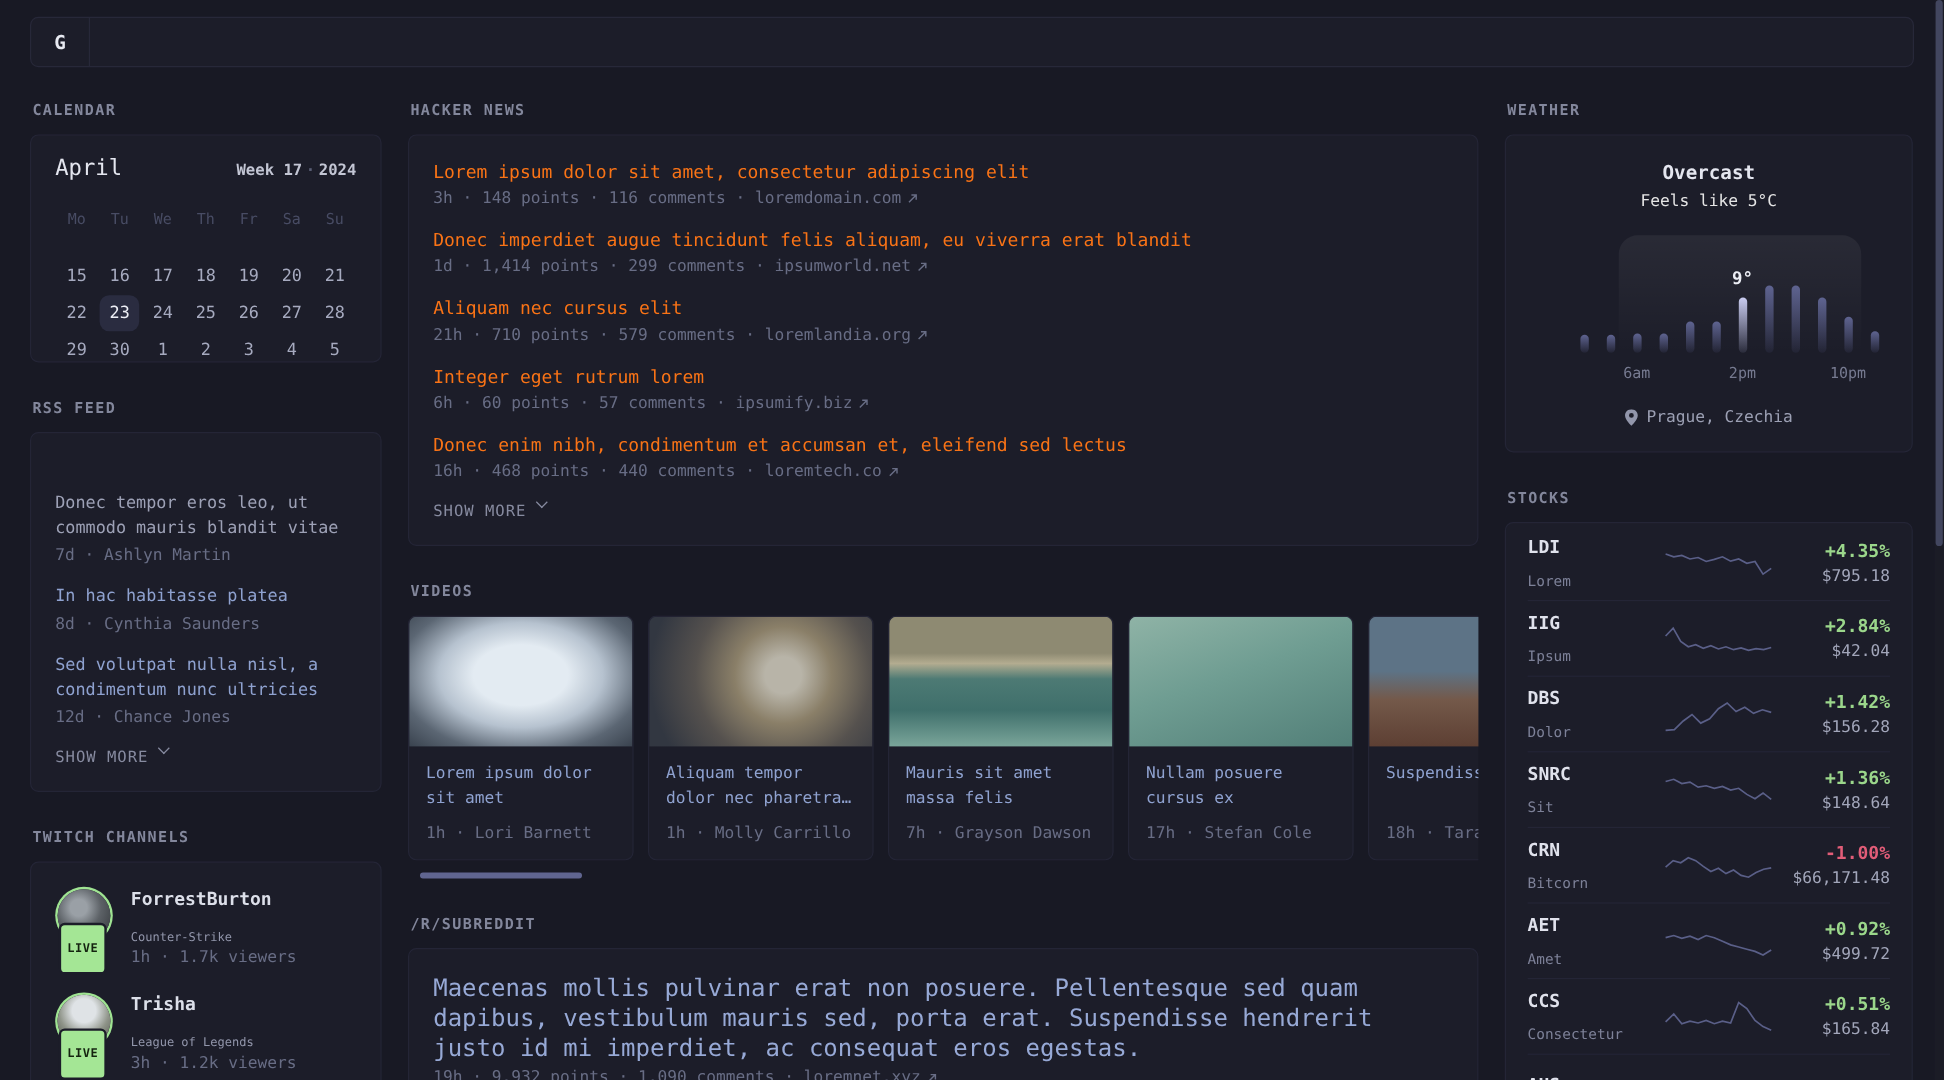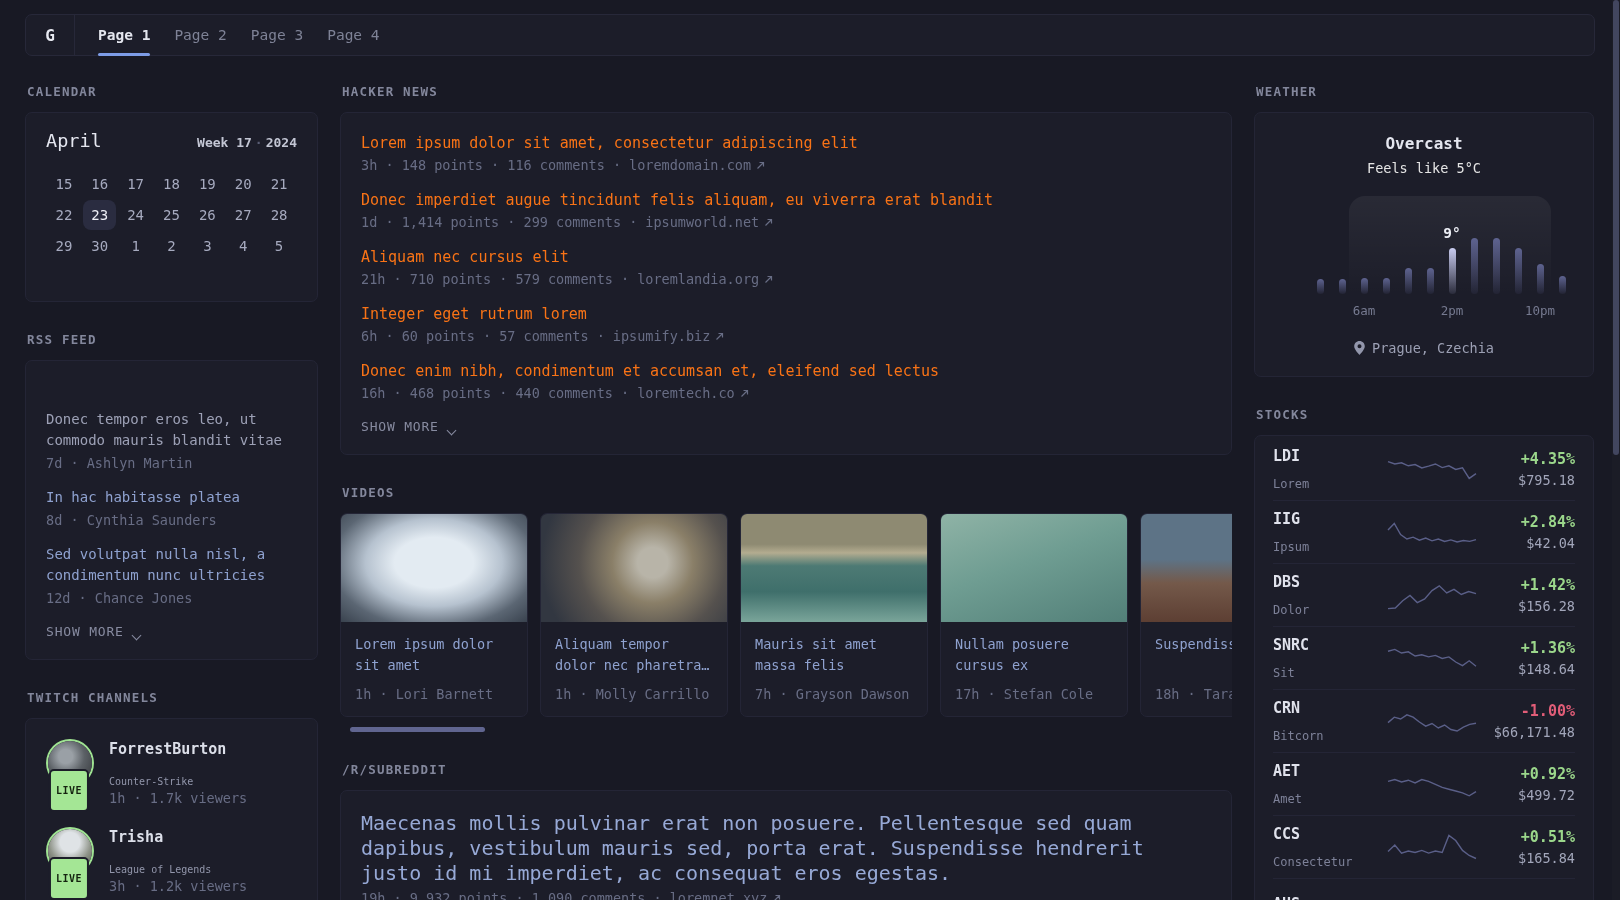--- a/index.html
+++ b/index.html
@@ -42,21 +42,21 @@
   .cal-day .daynum { display:inline-block; width:33px; line-height:30px; border-radius:8px; }
   .cal-day.sel .daynum { background:#2a2c40; color:#edeef5; font-weight:400; }
   
   .feed-item { margin-bottom:16px; }
   .feed-title { font-size:14px; line-height:21px; color:#8fa2d0; cursor:pointer; }
   .feed-item.read .feed-title { color:#9da1b6;margin-top:28px; }
   .meta { font-size:13.5px; color:#686d85; margin-top:4px; display:flex; align-items:center; }
   .meta .domain { margin-left:8px; }
   .ext { margin-left:5px; flex:0 0 auto; }
   .ext path { stroke:#686d85; stroke-width:1.2; fill:none; }
-  .show-more { display:flex; align-items:flex-end; gap:9px; font-size:13px; letter-spacing:0.8px;
+  .show-more { display:flex; align-items:flex-start; gap:9px; font-size:13px; letter-spacing:0.8px;
     color:#878ba0; cursor:pointer; margin-top:18px; }
   .chev { width:7px; height:7px; border-right:1.5px solid currentColor; border-bottom:1.5px solid currentColor;
     transform:rotate(45deg); margin-top:-4px; }
   .rss-card { padding:20px; }
   
   .twitch-card { padding:20px 20px 6px; height:222px; }
   .ch-row { display:flex; gap:17px; margin-bottom:21px; cursor:pointer; }
   .t-avatar-wrap { position:relative; width:46px; flex:0 0 46px; }
   .t-avatar { width:44px; height:44px; border-radius:50%; box-shadow:0 0 0 2px #4e536e; margin:2px; }
   .ch-row.live .t-avatar { box-shadow:0 0 0 2px #9fe392; }
@@ -126,42 +126,45 @@
   .s-price { font-size:13.5px; color:#a2a6ba; margin-top:4px; }
   
   .pg-track { position:absolute; right:0; top:0; width:8px; height:900px; background:#1b1c26; }
   .pg-thumb { position:absolute; right:1px; top:0; width:6px; height:455px; background:#42465f; border-radius:3px; }
 </style>
 </head>
 <body>
 
 <div class="topnav">
   <div class="logo-cell">G</div>
-  <div class="tabs">
-
-  <a class="tab active">Page 1</a>
-      <a class="tab">Page 2</a>
-      <a class="tab">Page 3</a>
-      <a class="tab">Page 4</a>
-    </div>
 </div>
 
 <div class="main">
 
   <div class="col-left">
 
     <div class="section">
       <div class="sec-title">CALENDAR</div>
       <div class="card cal-card">
         <div class="cal-head">
           <div class="cal-month">April</div>
           <div class="cal-week">
             <span>Week 17</span><span class="dot">·</span><span>2024</span>
           </div>
         </div>
+        <div class="cal-grid">
+
+        <div class="cal-dow">Mo</div>
+            <div class="cal-dow">Tu</div>
+            <div class="cal-dow">We</div>
+            <div class="cal-dow">Th</div>
+            <div class="cal-dow">Fr</div>
+            <div class="cal-dow">Sa</div>
+            <div class="cal-dow">Su</div>
+          </div>
         <div class="cal-grid">
 
         <div class="cal-day"><span class="daynum">15</span></div>
             <div class="cal-day"><span class="daynum">16</span></div>
             <div class="cal-day"><span class="daynum">17</span></div>
             <div class="cal-day"><span class="daynum">18</span></div>
             <div class="cal-day"><span class="daynum">19</span></div>
             <div class="cal-day"><span class="daynum">20</span></div>
             <div class="cal-day"><span class="daynum">21</span></div>
             <div class="cal-day"><span class="daynum">22</span></div>

